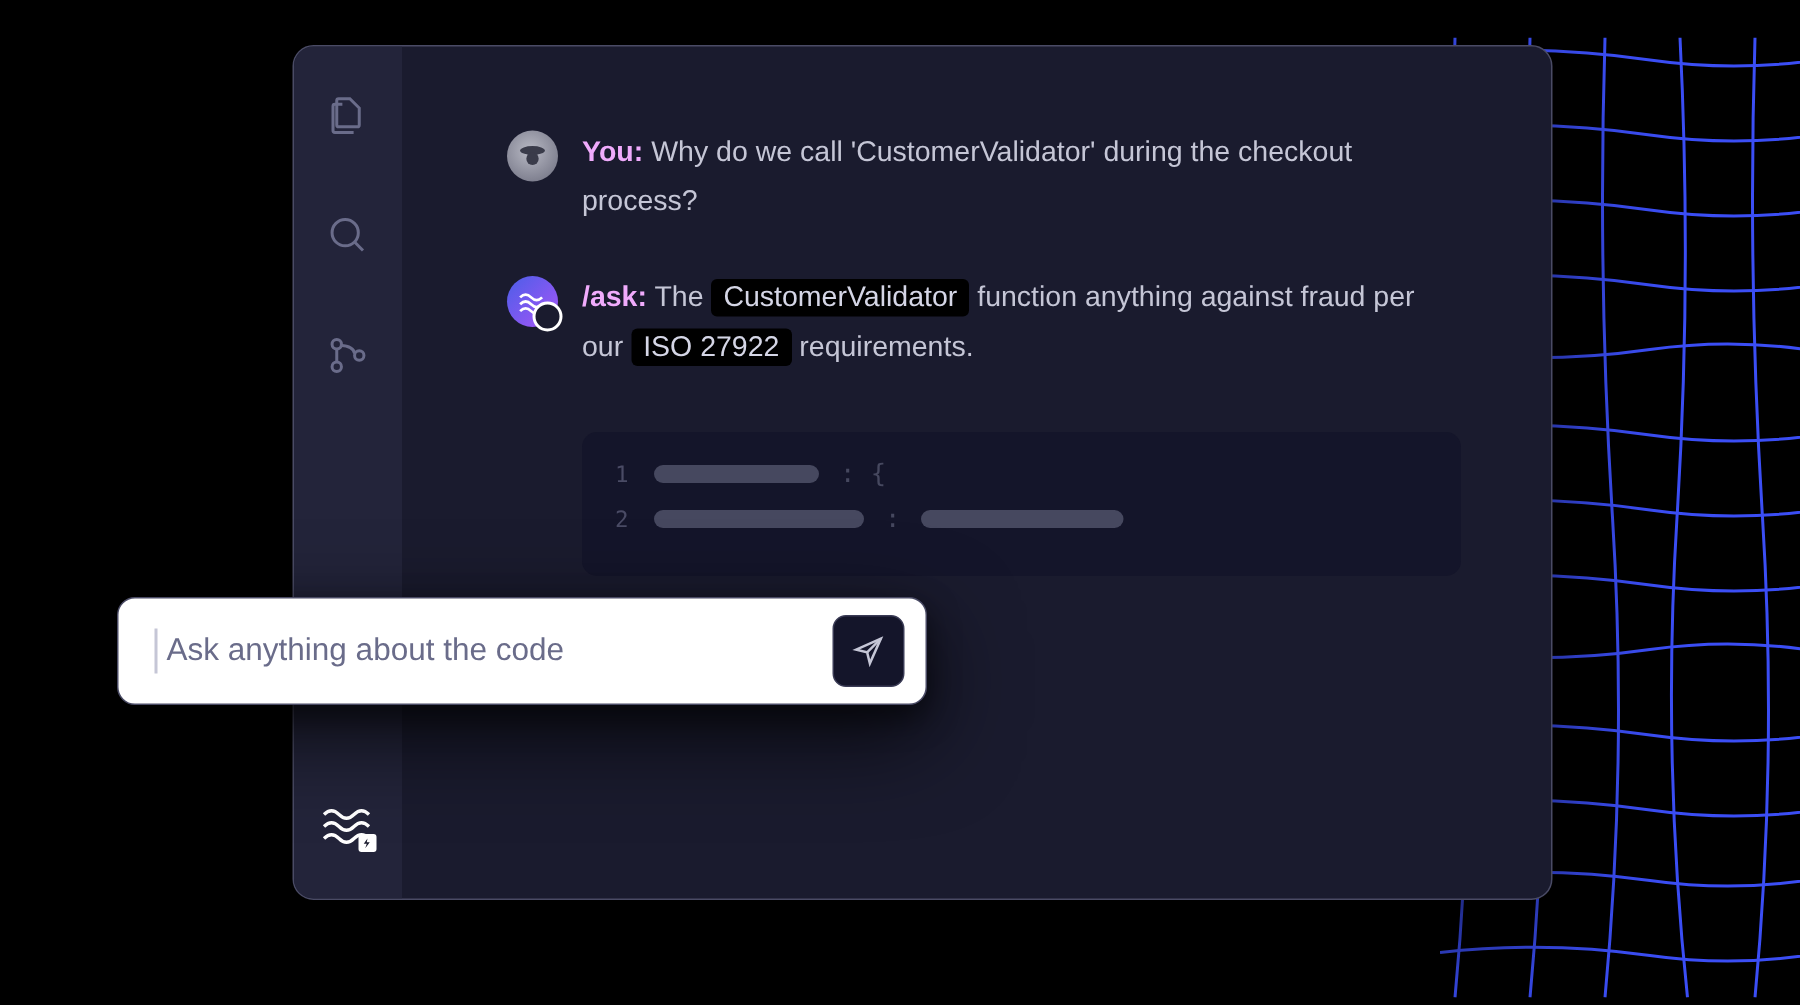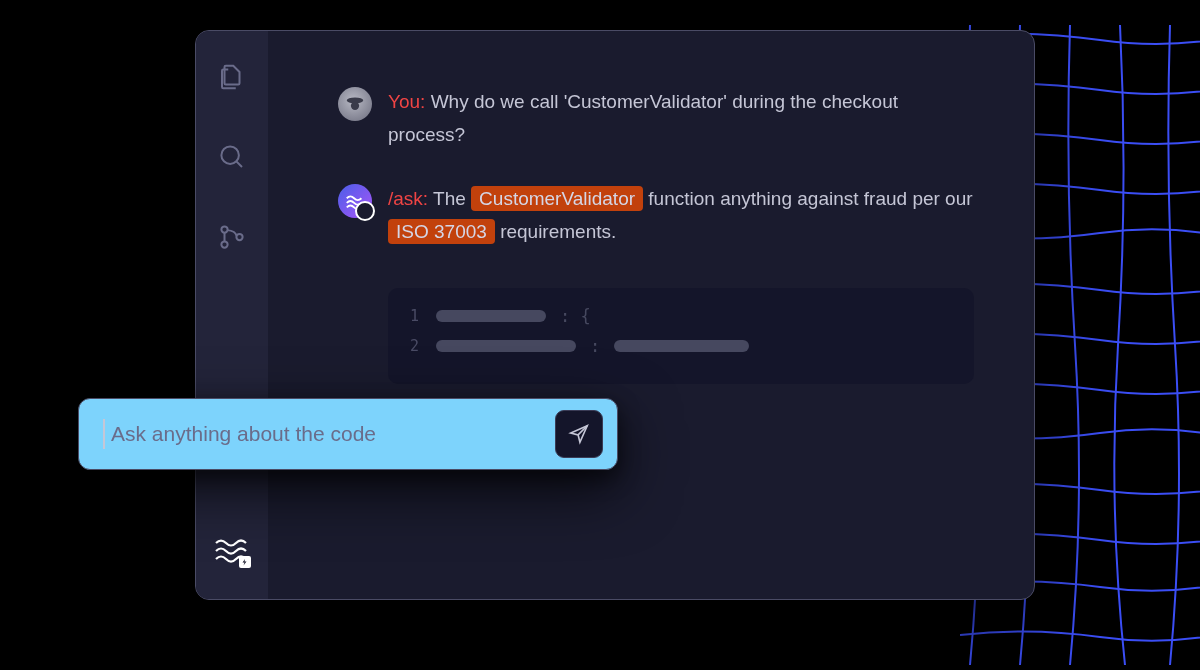--- a/index.html
+++ b/index.html
@@ -117,26 +117,26 @@
       border:2px solid #fff;
     }
     .message-content {
       flex: 1;
       color: #c5c6d6;
       font-size: 19px;
       line-height: 1.75;
       font-weight: 300;
     }
     .sender-label {
-      color: #ef4444;
-      font-weight: 400;
+      color: #f0abfc;
+      font-weight: 700;
       margin-top: 32px;
     }
     .inline-tag {
-      background: #c2410c;
+      background: #000000;
       padding: 2px 8px;
       border-radius: 4px;
       color: #d5d6e6;
       font-weight: 400;
     }
 
     
     .code-block {
       margin-top: 10px;
       margin-left: 50px;
@@ -166,21 +166,21 @@
       font-size: 17px;
     }
 
     
     .prompt-box {
       position: absolute;
       left: 78px;
       top: 398px;
       width: 540px;
       height: 72px;
-      background: #7dd3fc;
+      background: #ffffff;
       border: 1px solid #4a4b65;
       border-radius: 12px;
       display: flex;
       align-items: center;
       padding: 0 14px 0 24px;
       z-index: 10;
       box-shadow: 0 20px 60px rgba(0,0,0,0.7), 0 8px 20px rgba(0,0,0,0.5);
     }
     .prompt-cursor {
       width: 2px;
@@ -294,21 +294,21 @@
           <path d="M3 9 Q7 5 11 9 T19 9"></path>
           <path d="M3 14 Q7 10 11 14 T19 14"></path>
           <path d="M3 19 Q7 15 11 19 T19 19"></path>
         </svg>
       </div>
       <div class="message-content">
         <span class="sender-label">/ask:</span>
         <span>The</span>
         <span class="inline-tag">CustomerValidator</span>
         <span>function anything against fraud per our</span>
-        <span class="inline-tag">ISO 37003</span>
+        <span class="inline-tag">ISO 27922</span>
         <span>requirements.</span>
       </div>
     </div>
 
     <div class="code-block">
       <div class="code-line">
         <span class="line-num">1</span>
         <span class="code-bar" style="width:110px"></span>
         <span class="code-text">: {</span>
       </div>

